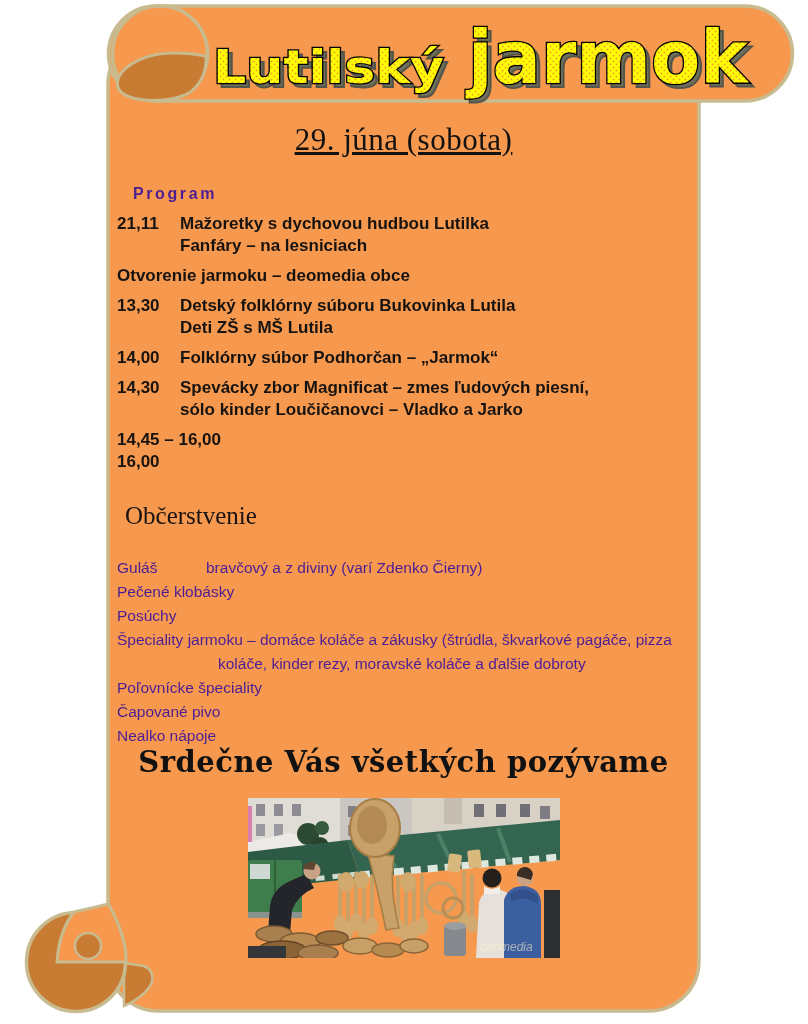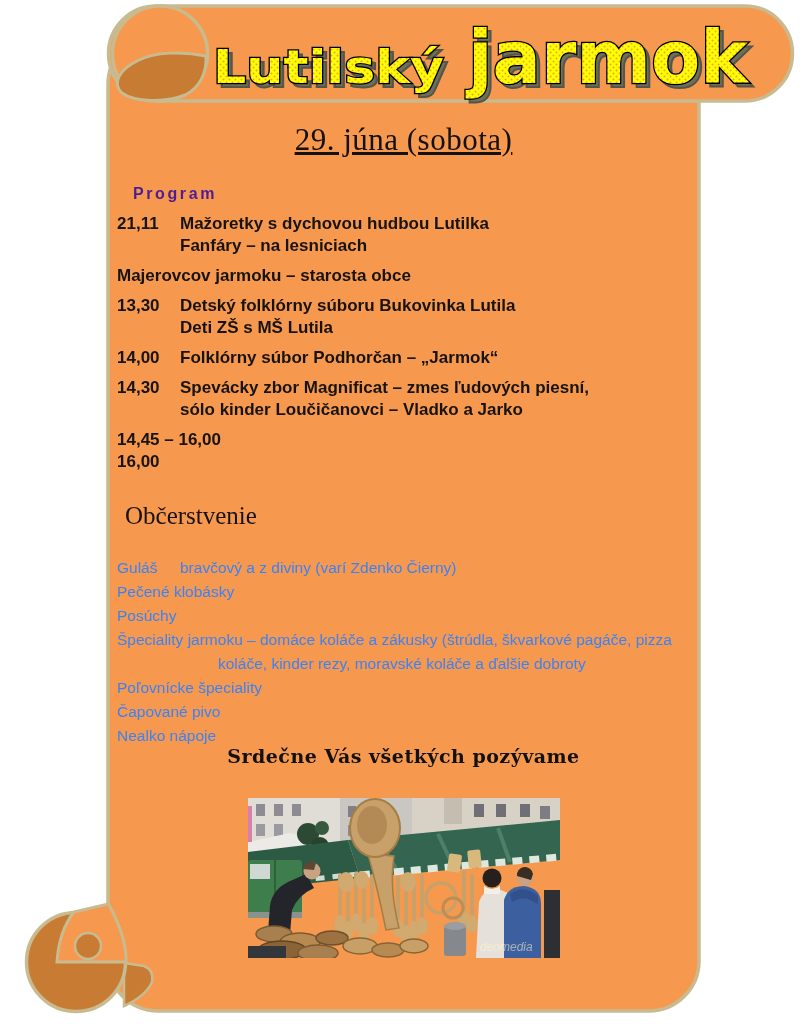--- a/index.html
+++ b/index.html
@@ -19,27 +19,27 @@
     color:#171310;white-space:nowrap;}
   .prog-row:first-child{margin-top:0;}
   .prog-row .t{flex:0 0 63px;}
   .prog-row.inline .t{flex:0 0 auto;margin-right:14px;}
   .prog-row.tight{margin-top:0;}
 
   .refreshments-heading{position:absolute;left:125px;top:502px;
     font-family:"Liberation Serif",serif;font-size:25px;color:#181212;}
 
   .food-list{position:absolute;left:117px;top:556px;width:600px;}
-  .food-row{display:flex;font:400 15.5px/24px "Liberation Sans",sans-serif;color:#3b82f6;
-    white-space:nowrap;}
+  .food-row{display:flex;font:400 15.5px/24px "Liberation Sans",sans-serif;color:#4c1d95;
+    white-space:nowrap;gap:26px;}
   .food-row .fl{flex:0 0 63px;}
   .food-row .indent{padding-left:101px;}
 
   .closing-line{position:absolute;left:107px;top:745px;width:593px;text-align:center;
-    font-family:"DejaVu Serif",serif;font-weight:700;font-size:19px;color:#111;
+    font-family:"DejaVu Serif",serif;font-weight:700;font-size:29px;color:#111;
     letter-spacing:.5px;}
 
   .photo{position:absolute;left:248px;top:798px;width:312px;height:160px;overflow:hidden;}
   .photo svg{display:block;}
 </style>
 </head>
 <body>
 
 <div class="page">
 
@@ -85,21 +85,21 @@
     <div class="program-rows">
         <div class="prog-row">
           <span class="t">21,11</span>
           <div class="lines">
             <div>Mažoretky s dychovou hudbou Lutilka</div>
             <div>Fanfáry – na lesniciach</div>
           </div>
         </div>
         <div class="prog-row full">
           <div class="lines">
-            <div>Majerovcov jarmoku – starosta obce</div>
+            <div>Otvorenie jarmoku – deomedia obce</div>
           </div>
         </div>
         <div class="prog-row">
           <span class="t">13,30</span>
           <div class="lines">
             <div>Detský folklórny súboru Bukovinka Lutila</div>
             <div>Deti ZŠ s MŠ Lutila</div>
           </div>
         </div>
         <div class="prog-row">

